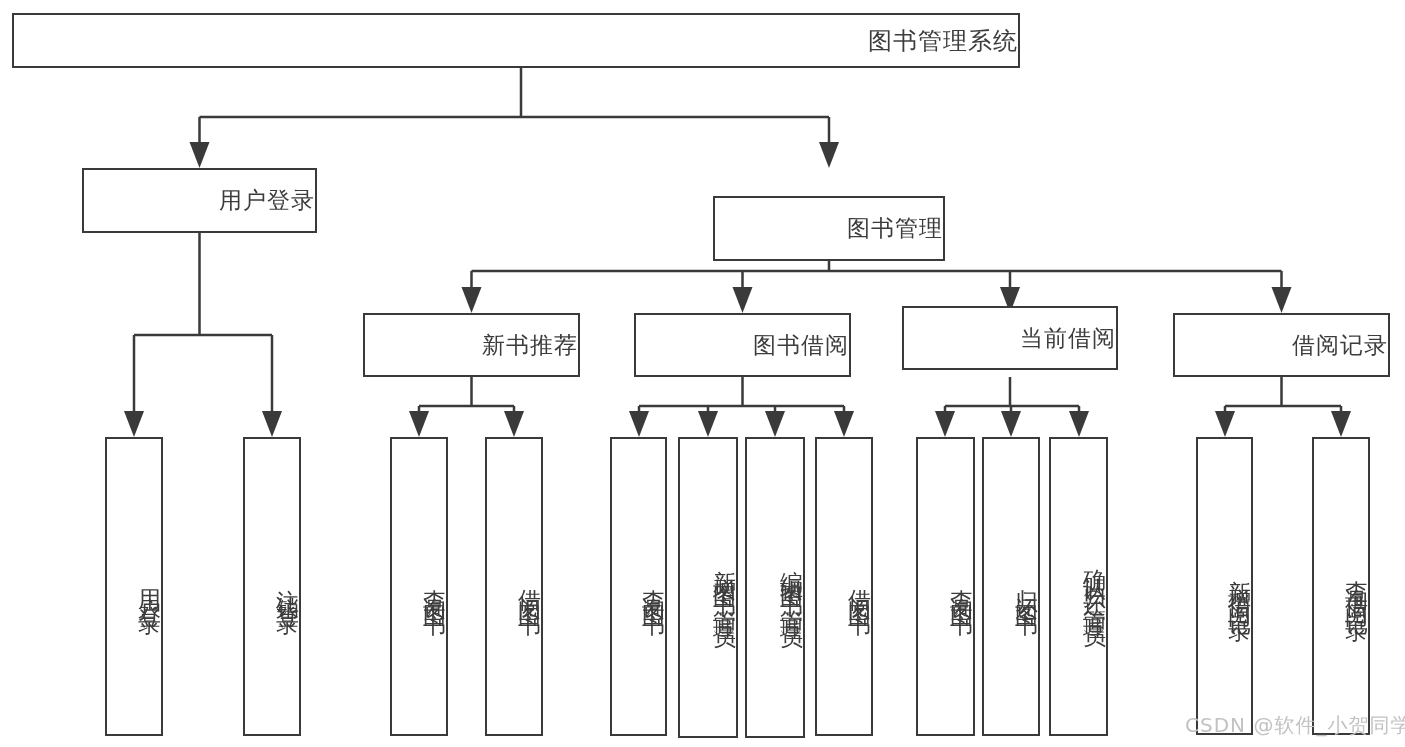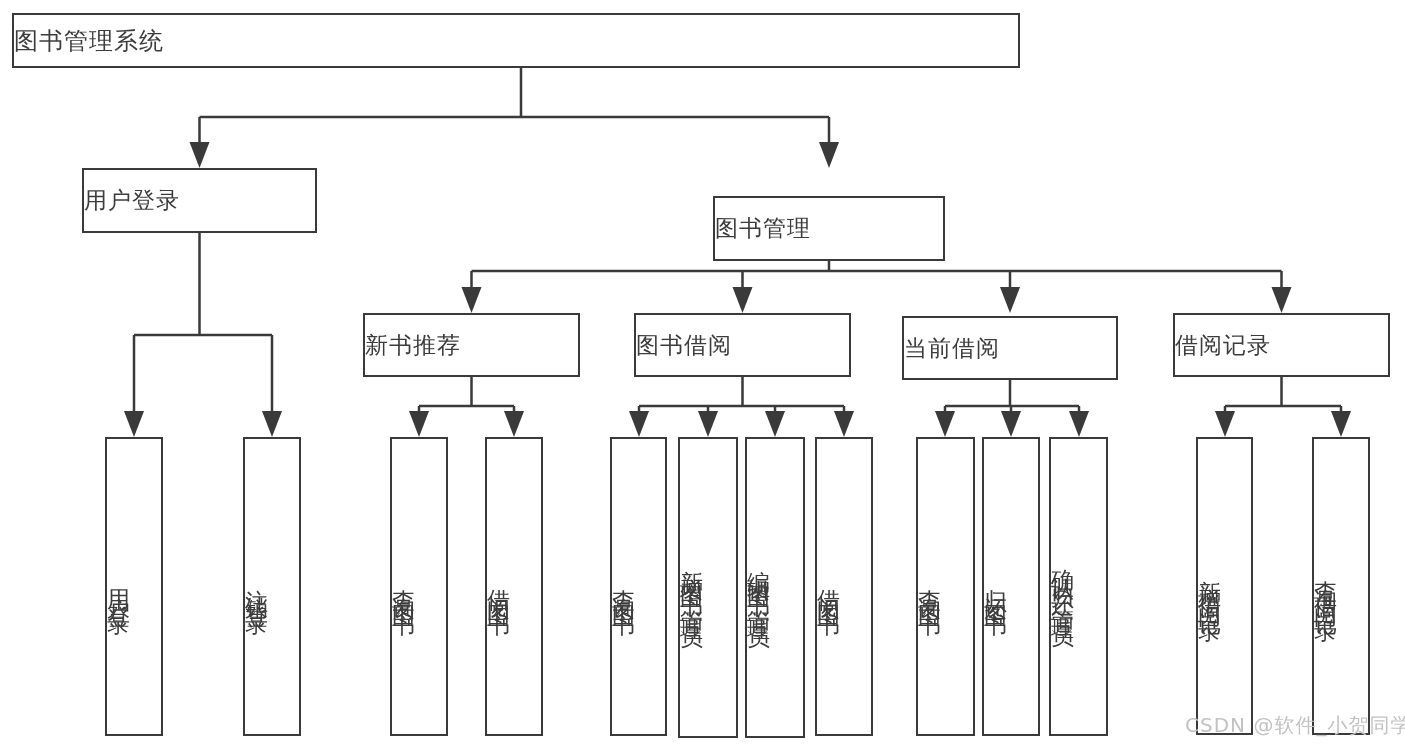--- a/index.html
+++ b/index.html
@@ -18,21 +18,21 @@
     width: 1405px; height: 747px;
     z-index: 1;
   }
   .node {
     position: absolute;
     box-sizing: border-box;
     background: #ffffff;
     border: 2.5px solid #3a3a3a;
     display: flex;
     align-items: center;
-    justify-content: flex-start;
+    justify-content: flex-end;
     z-index: 2;
   }
   .node .hlabel {
     font-size: 23px;
     letter-spacing: 1px;
     color: #3c3c3c;
     white-space: nowrap;
   }
   .node.root .hlabel { font-size: 24px; }
   .node .vlabel {
@@ -42,21 +42,21 @@
     letter-spacing: 8px;
     line-height: 1;
     color: #3c3c3c;
   }
   
   .b-root   { left: 12px;   top: 13px;  width: 1008px; height: 55px; }
   .b-l2a    { left: 82px;   top: 168px; width: 235px;  height: 65px; }
   .b-l2b    { left: 713px;  top: 168px; width: 232px;  height: 65px; margin-top: 28px; }
   .b-l3a    { left: 363px;  top: 313px; width: 217px;  height: 64px; }
   .b-l3b    { left: 634px;  top: 313px; width: 217px;  height: 64px; }
-  .b-l3c    { left: 902px;  top: 316px; width: 216px;  height: 64px; }
+  .b-l3c    { left: 902px;  top: 306px; width: 216px;  height: 64px; }
   .b-l3d    { left: 1173px; top: 313px; width: 217px;  height: 64px; }
   .b-leaf1  { left: 105px;  top: 437px; width: 58px;   height: 299px; }
   .b-leaf2  { left: 243px;  top: 437px; width: 58px;   height: 299px; }
   .b-leaf3  { left: 390px;  top: 437px; width: 58px;   height: 299px; }
   .b-leaf4  { left: 485px;  top: 437px; width: 58px;   height: 299px; }
   .b-leaf5  { left: 610px;  top: 437px; width: 57px;   height: 299px; }
   .b-leaf6  { left: 678px;  top: 437px; width: 60px;   height: 301px; }
   .b-leaf7  { left: 745px;  top: 437px; width: 60px;   height: 301px; }
   .b-leaf8  { left: 815px;  top: 437px; width: 58px;   height: 299px; }
   .b-leaf9  { left: 916px;  top: 437px; width: 59px;   height: 299px; }

